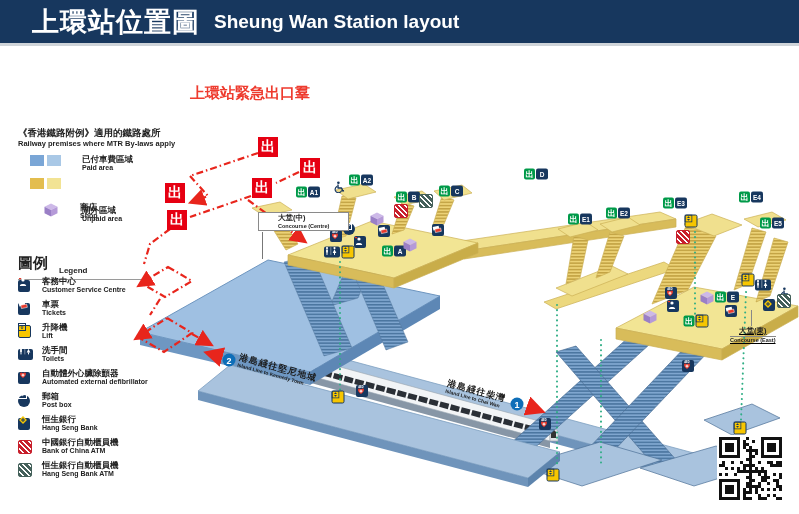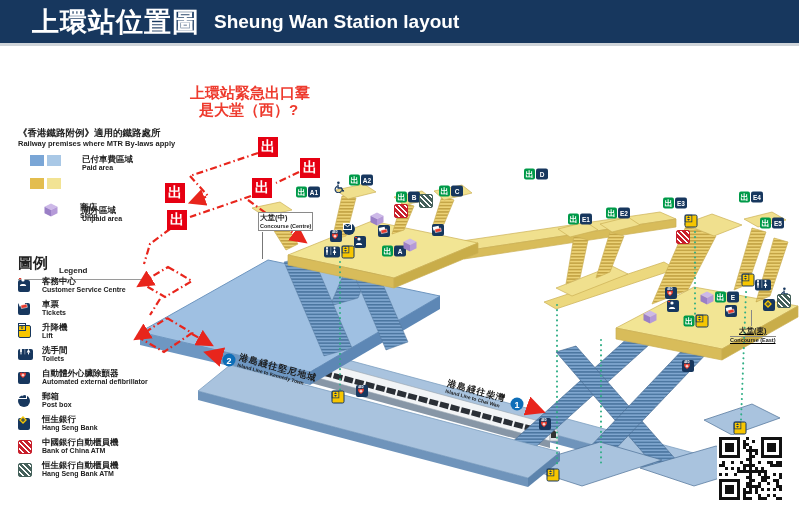--- a/index.html
+++ b/index.html
@@ -33,21 +33,21 @@
          display:flex;align-items:center;justify-content:center;border-radius:2px;padding:0 1px;}
   .m-emx{width:20px;height:20px;background:#e60012;color:#fff;font-size:14px;font-weight:bold;
          display:flex;align-items:center;justify-content:center;}
   .m-sq{width:12px;height:12px;border-radius:2px;background:#17375e;display:flex;align-items:center;justify-content:center;}
   .m-lift{width:11px;height:11px;background:#f7c600;border:1.5px solid #17375e;border-radius:2px;
           box-sizing:content-box;display:flex;align-items:center;justify-content:center;}
   .m-wct{width:16px;height:11px;background:#17375e;border-radius:2px;display:flex;align-items:center;justify-content:center;gap:1px;}
   .m-hatch-r{width:12px;height:12px;border-radius:2px;background:repeating-linear-gradient(45deg,#c8202c 0 2.4px,#fff 2.4px 4px);border:0.5px solid #c8202c;}
   .m-hatch-g{width:12px;height:12px;border-radius:2px;background:repeating-linear-gradient(45deg,#44605a 0 2.4px,#fff 2.4px 4px);border:0.5px solid #44605a;}
   
-  #cc-lab{position:absolute;left:258px;top:212px;background:#fff;border:1px solid #8a8a8a;padding:1px 1px;z-index:7;}
+  #cc-lab{position:absolute;left:258px;top:212px;background:#fff;border:1px solid #8a8a8a;padding:1px 19px;z-index:7;}
   #cc-lab .zh{font-size:7.5px;font-weight:bold;color:#222;display:block;line-height:8.5px;}
   #cc-lab .en{font-size:5.5px;font-weight:bold;color:#222;display:block;line-height:6.5px;}
   #cc-line{position:absolute;left:262px;top:232px;width:1px;height:27px;background:#777;z-index:6;}
   #ce-lab{position:absolute;left:730px;top:326px;text-align:center;z-index:7;text-decoration:underline;}
   #ce-lab .zh{font-size:7.5px;font-weight:bold;color:#222;display:block;border-bottom:1px solid #888;padding-bottom:1px;line-height:9px;}
   #ce-lab .en{font-size:5.5px;font-weight:bold;color:#222;display:block;line-height:7px;}
   #ce-line{position:absolute;left:751px;top:310px;width:1px;height:16px;background:#888;z-index:6;}
   
   .dirtxt{position:absolute;transform-origin:left top;transform:rotate(15.5deg);z-index:7;}
   .dirtxt .zh{font-size:9px;font-weight:bold;color:#1c1c1c;display:block;line-height:10px;letter-spacing:1px;}
@@ -296,21 +296,20 @@
         <rect x="45" y="3" width="15" height="15" fill="#fff"></rect>
         <rect x="48" y="6" width="9" height="9" fill="#111"></rect>
         <rect x="0" y="42" width="21" height="21" fill="#111"></rect>
         <rect x="3" y="45" width="15" height="15" fill="#fff"></rect>
         <rect x="6" y="48" width="9" height="9" fill="#111"></rect>
       </g>
   </svg>
 
   <div id="annot">
     <div class="l1">上環站緊急出口羣</div>
-    <div class="l2">是大堂（西）?</div>
   </div>
 
   <div class="lg-t1">《香港鐵路附例》適用的鐵路處所</div>
   <div class="lg-t2">Railway premises where MTR By-laws apply</div>
   <div id="lg-areas">
       <div class="lg-row" style="left: 30px; top: 155px;">
         <span class="sw" style="background:#7aa6d6"></span>
     <span class="sw" style="background:#a9c8e6"></span>
     <span class="lg-lab" style="margin-left:18px;">
           <span class="zh">已付車費區域</span>

